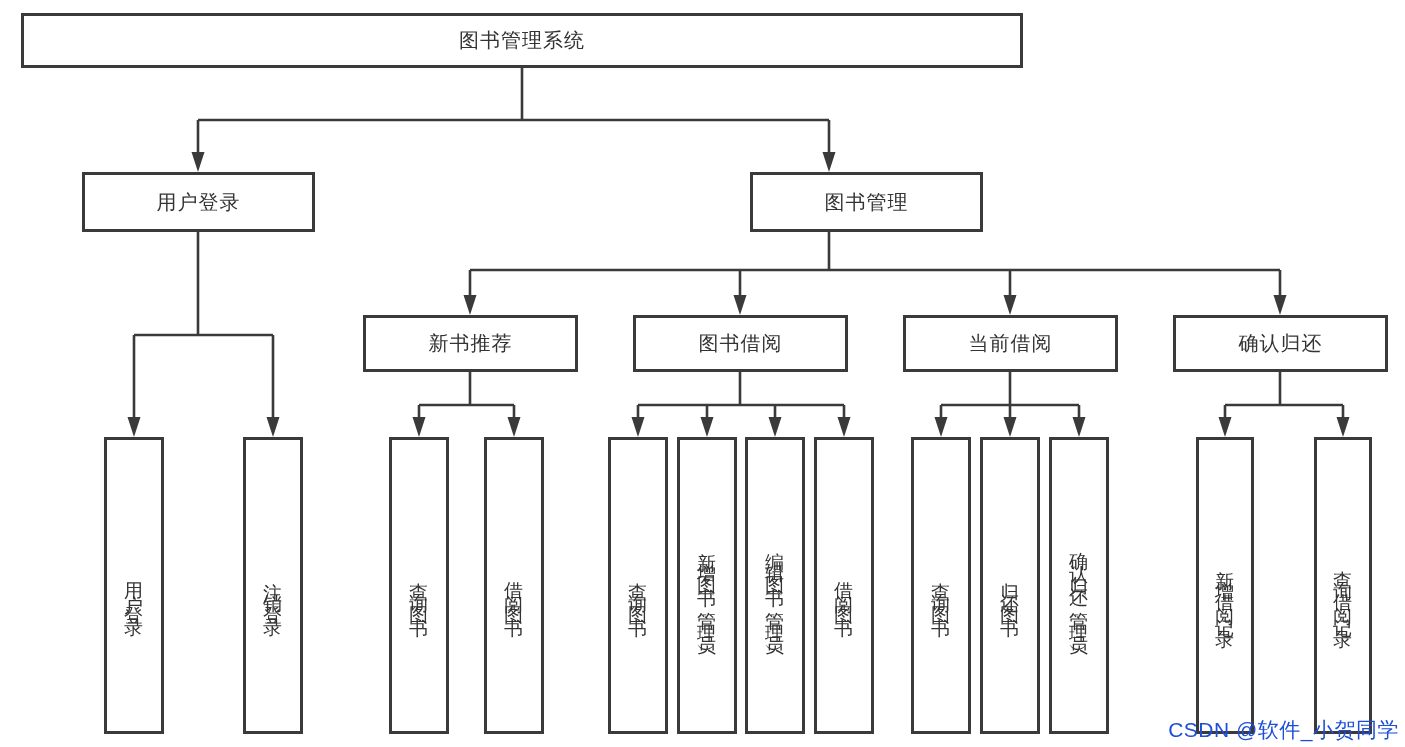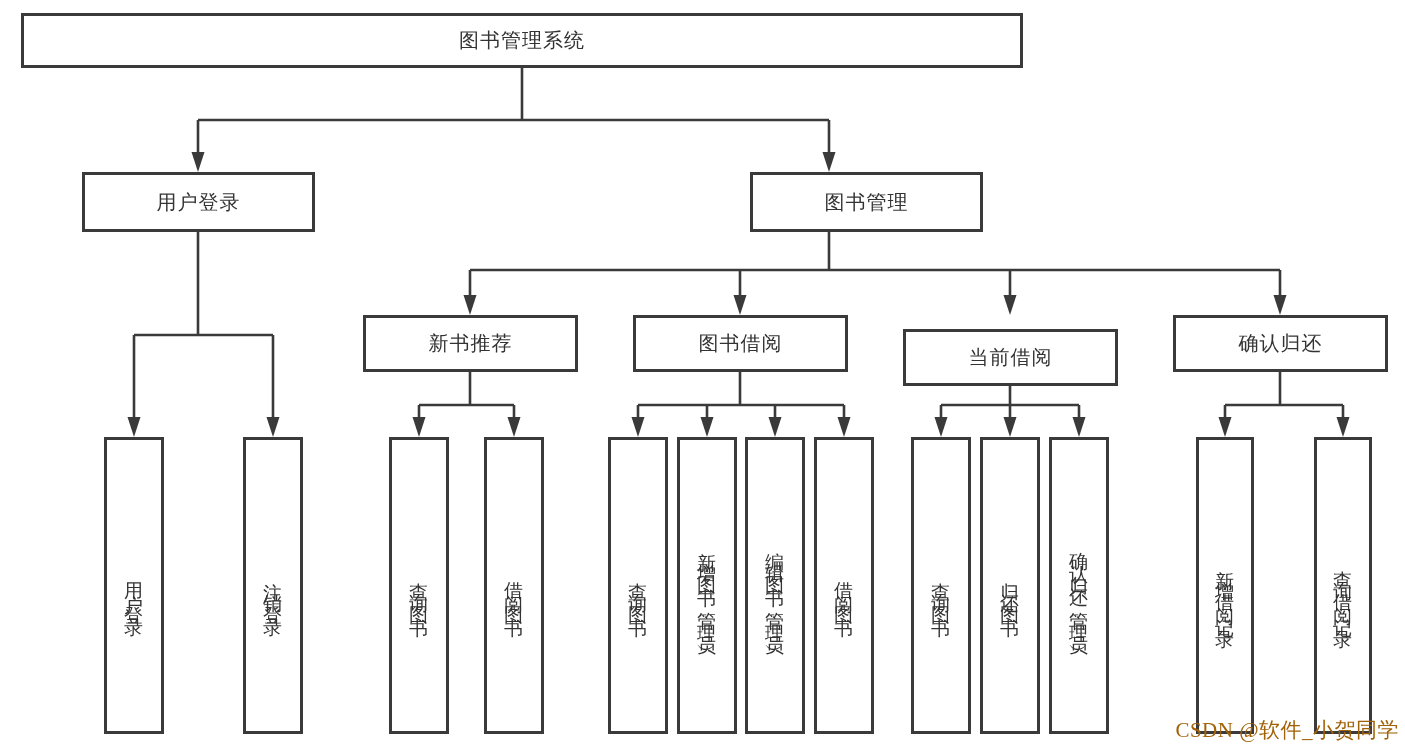--- a/index.html
+++ b/index.html
@@ -1,21 +1,21 @@
 <!DOCTYPE html>
 <html><head>
 <meta charset="utf-8">
 <style>
   html, body { margin: 0; padding: 0; background: #ffffff; }
   .canvas {
     position: relative;
     width: 1405px;
     height: 747px;
     background: #ffffff;
-    font-family: Liberation Serif, serif;
+    font-family: Liberation Sans, sans-serif;
     overflow: hidden;
   }
   .connectors {
     position: absolute;
     left: 0; top: 0;
     width: 1405px; height: 747px;
     pointer-events: none;
   }
   .node {
     position: absolute;
@@ -39,21 +39,21 @@
     padding-top: 10px;
   }
   
   #n-root   { left: 21px;  top: 13px;  width: 1002px; height: 55px; }
   
   #n-login  { left: 82px;  top: 172px; width: 233px; height: 60px; }
   #n-mgmt   { left: 712px; top: 172px; width: 233px; height: 60px; margin-left: 38px; }
   
   #n-rec    { left: 363px;  top: 315px; width: 215px; height: 57px; }
   #n-borrow { left: 633px;  top: 315px; width: 215px; height: 57px; }
-  #n-cur    { left: 903px;  top: 329px; width: 215px; height: 57px; }
+  #n-cur    { left: 903px;  top: 315px; width: 215px; height: 57px; }
   #n-hist   { left: 1173px; top: 315px; width: 215px; height: 57px; }
   
   .leaf { top: 437px; height: 297px; width: 60px; }
   #l-g1b1 { left: 104px; }
   #l-g1b2 { left: 243px; }
   #l-g2b1 { left: 389px; }
   #l-g2b2 { left: 484px; }
   #l-g3b1 { left: 608px; }
   #l-g3b2 { left: 677px; }
   #l-g3b3 { left: 745px; }
@@ -62,21 +62,21 @@
   #l-g4b2 { left: 980px; }
   #l-g4b3 { left: 1049px; }
   #l-g5b1 { left: 1196px; width: 58px; }
   #l-g5b2 { left: 1314px; width: 58px; }
 
   .watermark {
     position: absolute;
     right: 6px;
     top: 716px;
     font-size: 21px;
-    color: #a16207;
+    color: #1d4ed8;
     z-index: 3;
     letter-spacing: 0.5px;
     white-space: nowrap;
   }
 </style>
 </head>
 <body>
 
 <div class="canvas">
 

